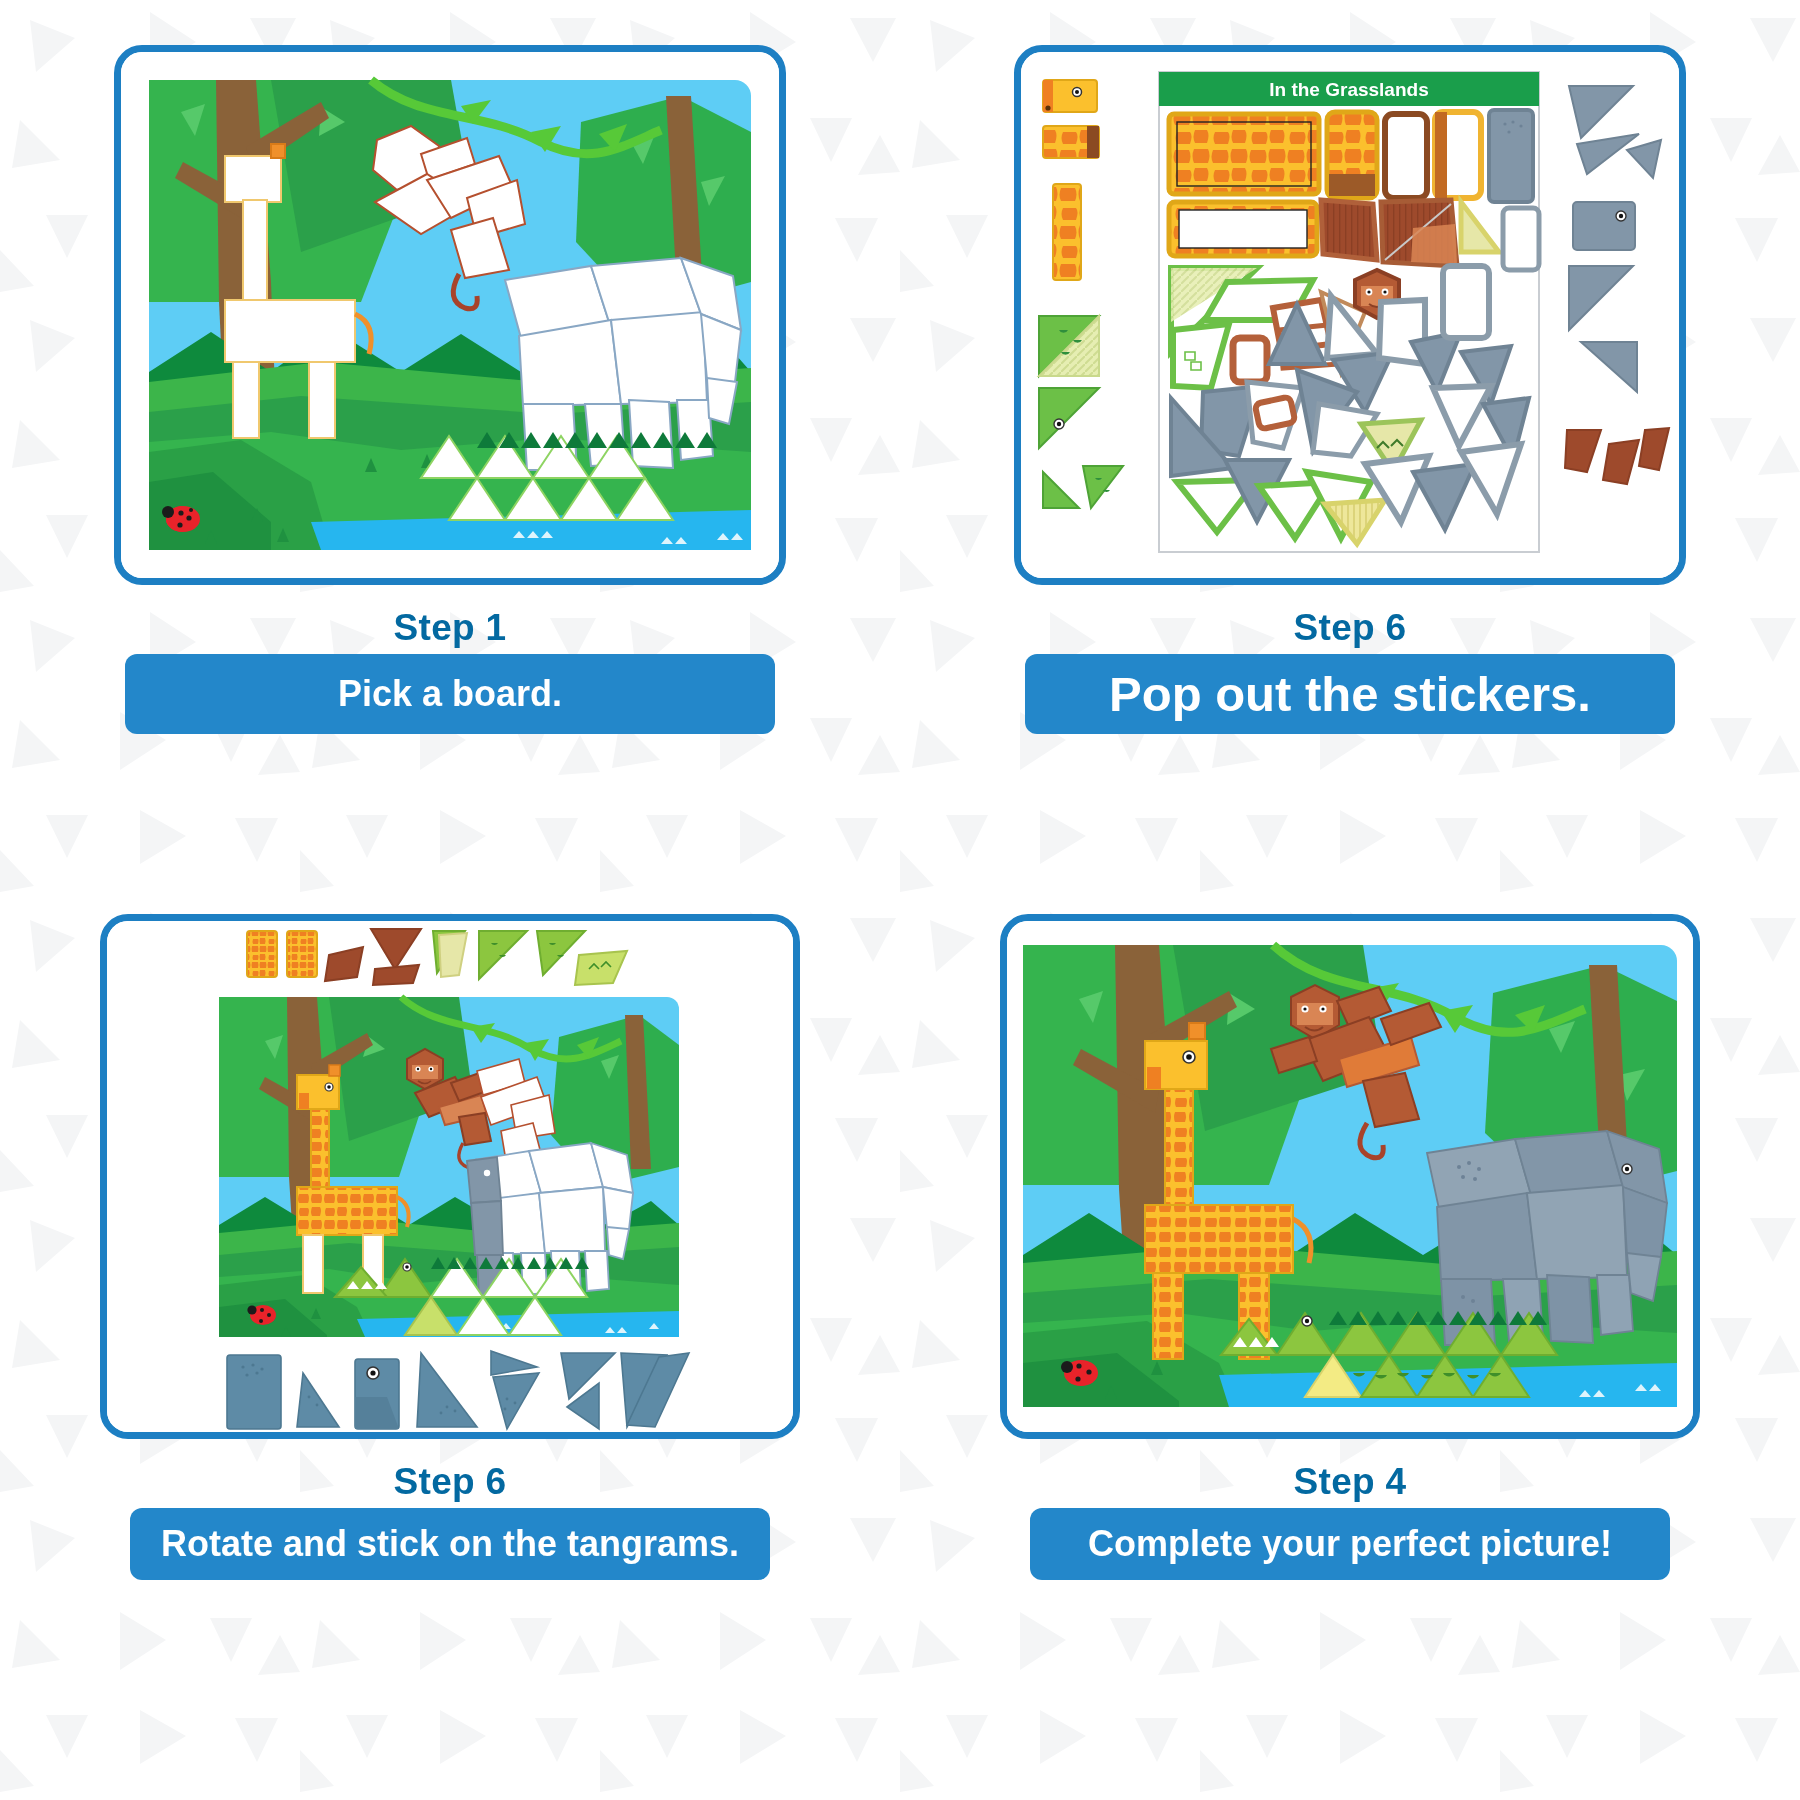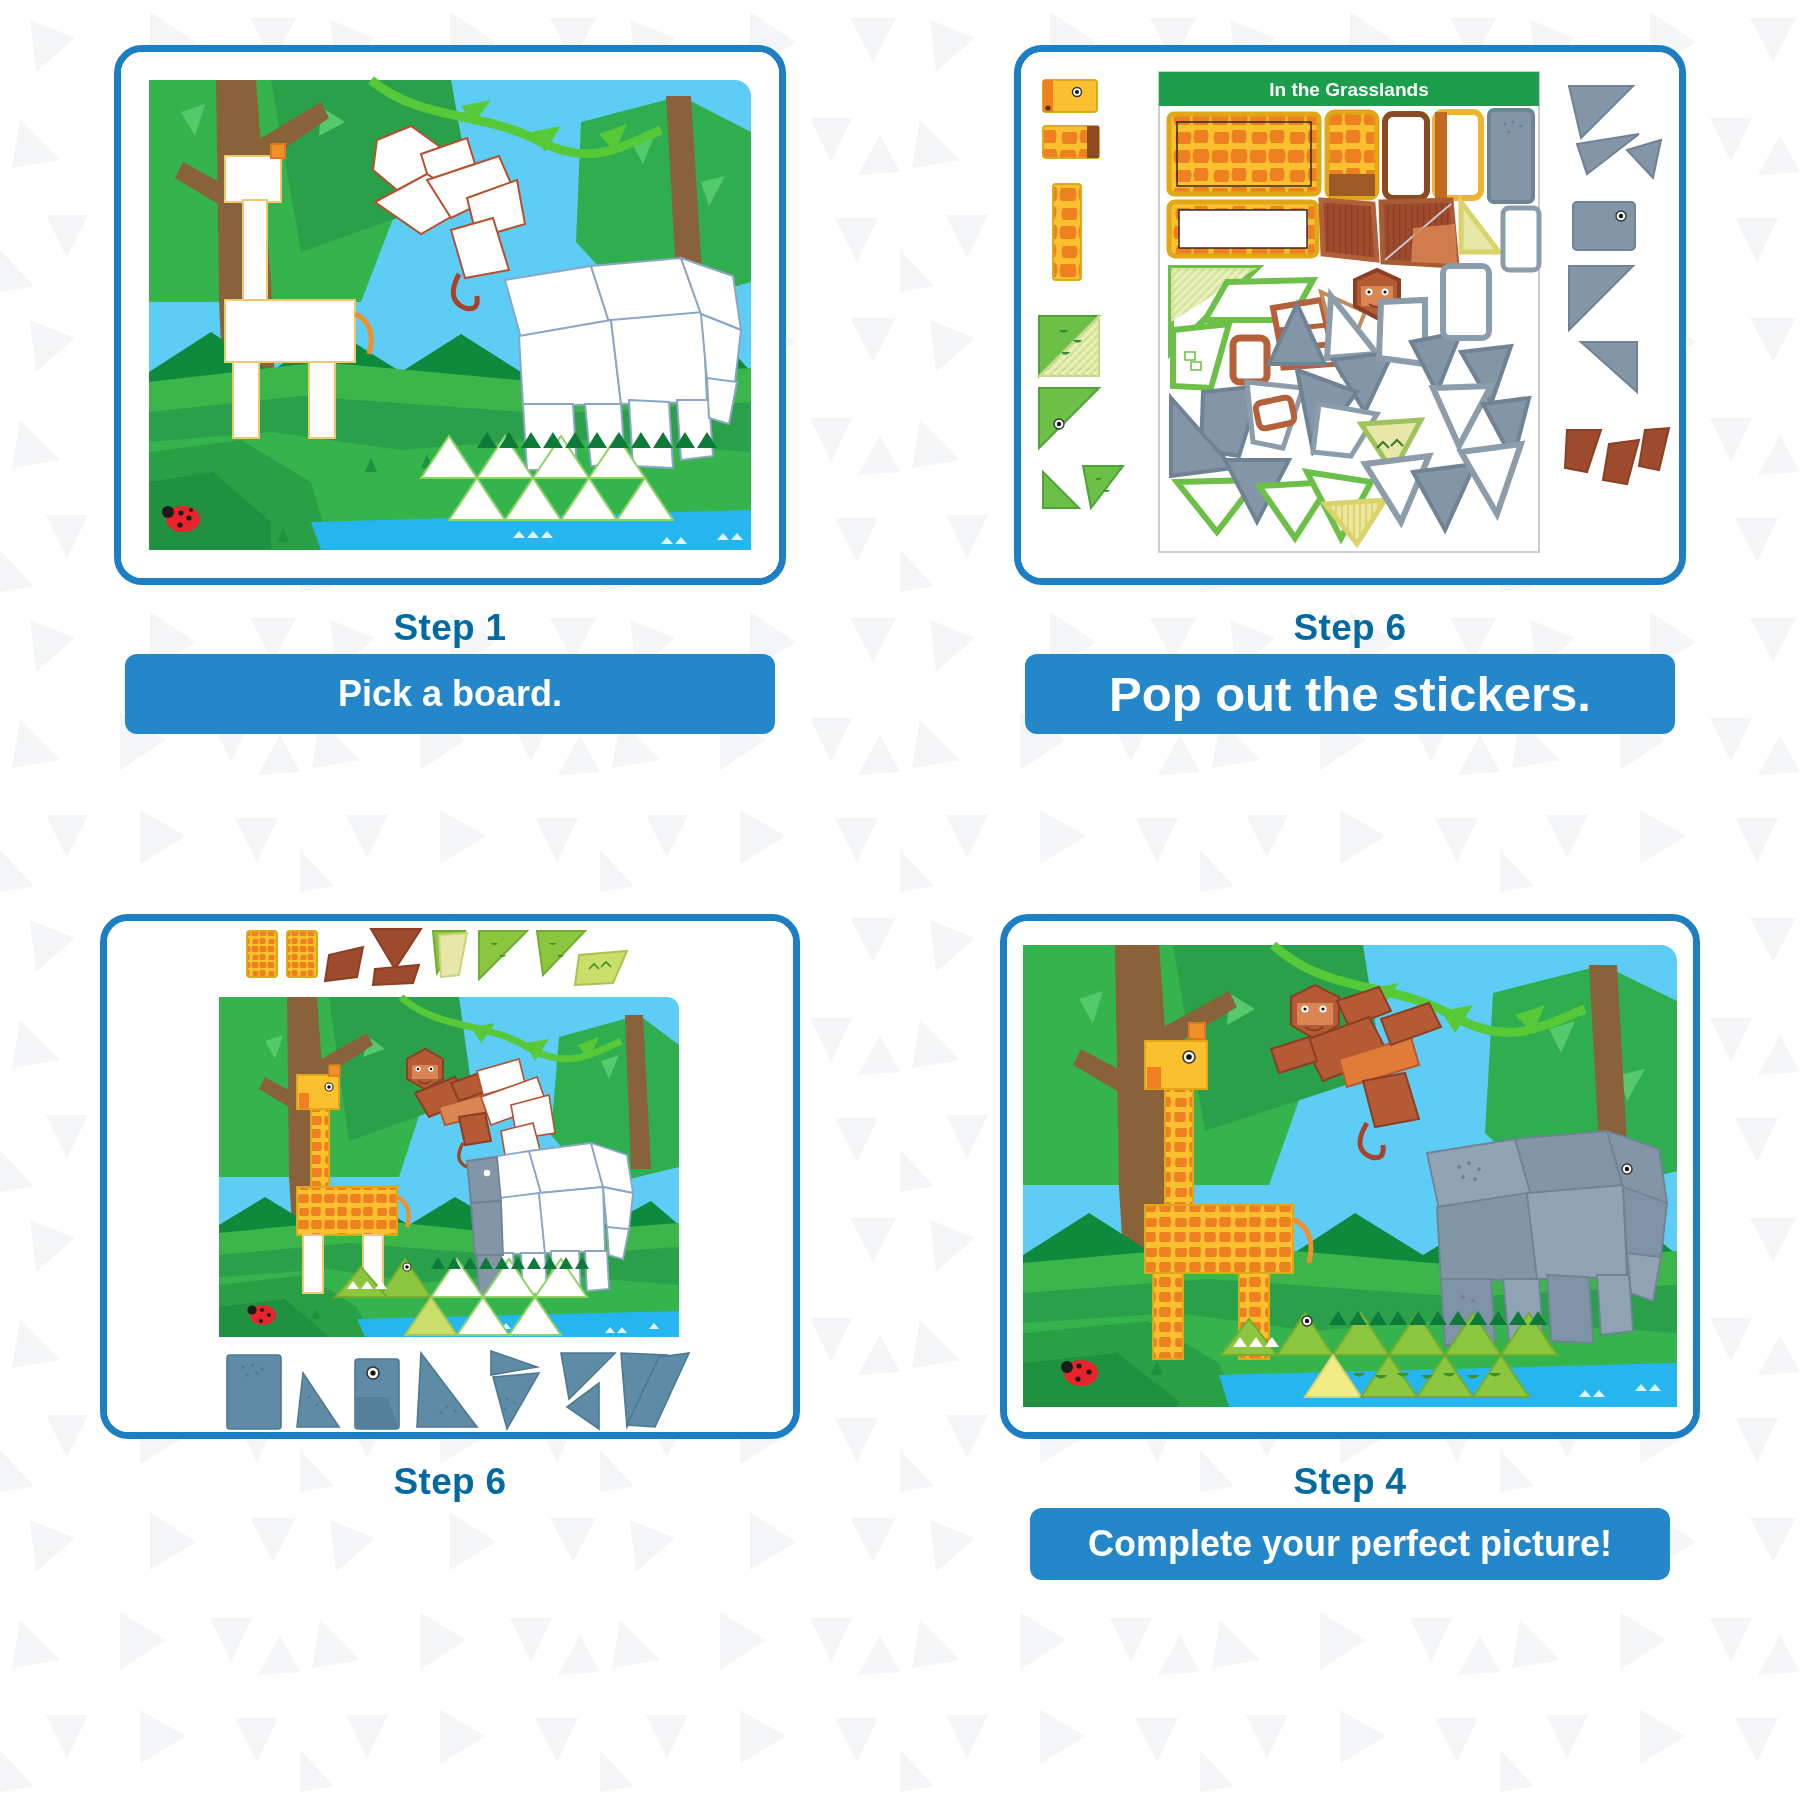--- a/index.html
+++ b/index.html
@@ -599,20 +599,21 @@
             </g>
           <polygon points="454,432 508,432 462,478" fill="#5e8ba6" stroke="#4d7891" stroke-width="1.6"></polygon>
           <polygon points="460,486 492,462 492,508" fill="#5e8ba6" stroke="#4d7891" stroke-width="1.6"></polygon>
           <polygon points="514,432 560,434 520,506" fill="#5e8ba6" stroke="#4d7891" stroke-width="1.6"></polygon>
           <polygon points="556,434 586,430 548,508 518,506" fill="#5e8ba6" stroke="#4d7891" stroke-width="1.6" opacity="0"></polygon>
           <polygon points="552,436 582,432 548,506 520,504" fill="#5e8ba6" stroke="#4d7891" stroke-width="1.6"></polygon>
         </g>
       </svg>
     </div>
     <div class="step-label">Step 6</div>
+    <div class="caption w3">Rotate and stick on the tangrams.</div>
   </div>
 
   <div class="step-cell">
     <div class="card c4">
       <svg class="board-img" width="686" height="511" viewBox="0 0 686 511">
         <defs>
           <pattern id="gSkin4" width="30" height="30" patternUnits="userSpaceOnUse">
             <rect width="30" height="30" fill="#fbc02d"></rect>
             <g fill="#ef8022">
               <path d="M3 3 h10 q2 2 0 9 h-10 q-2 -4 0 -9z"></path>

